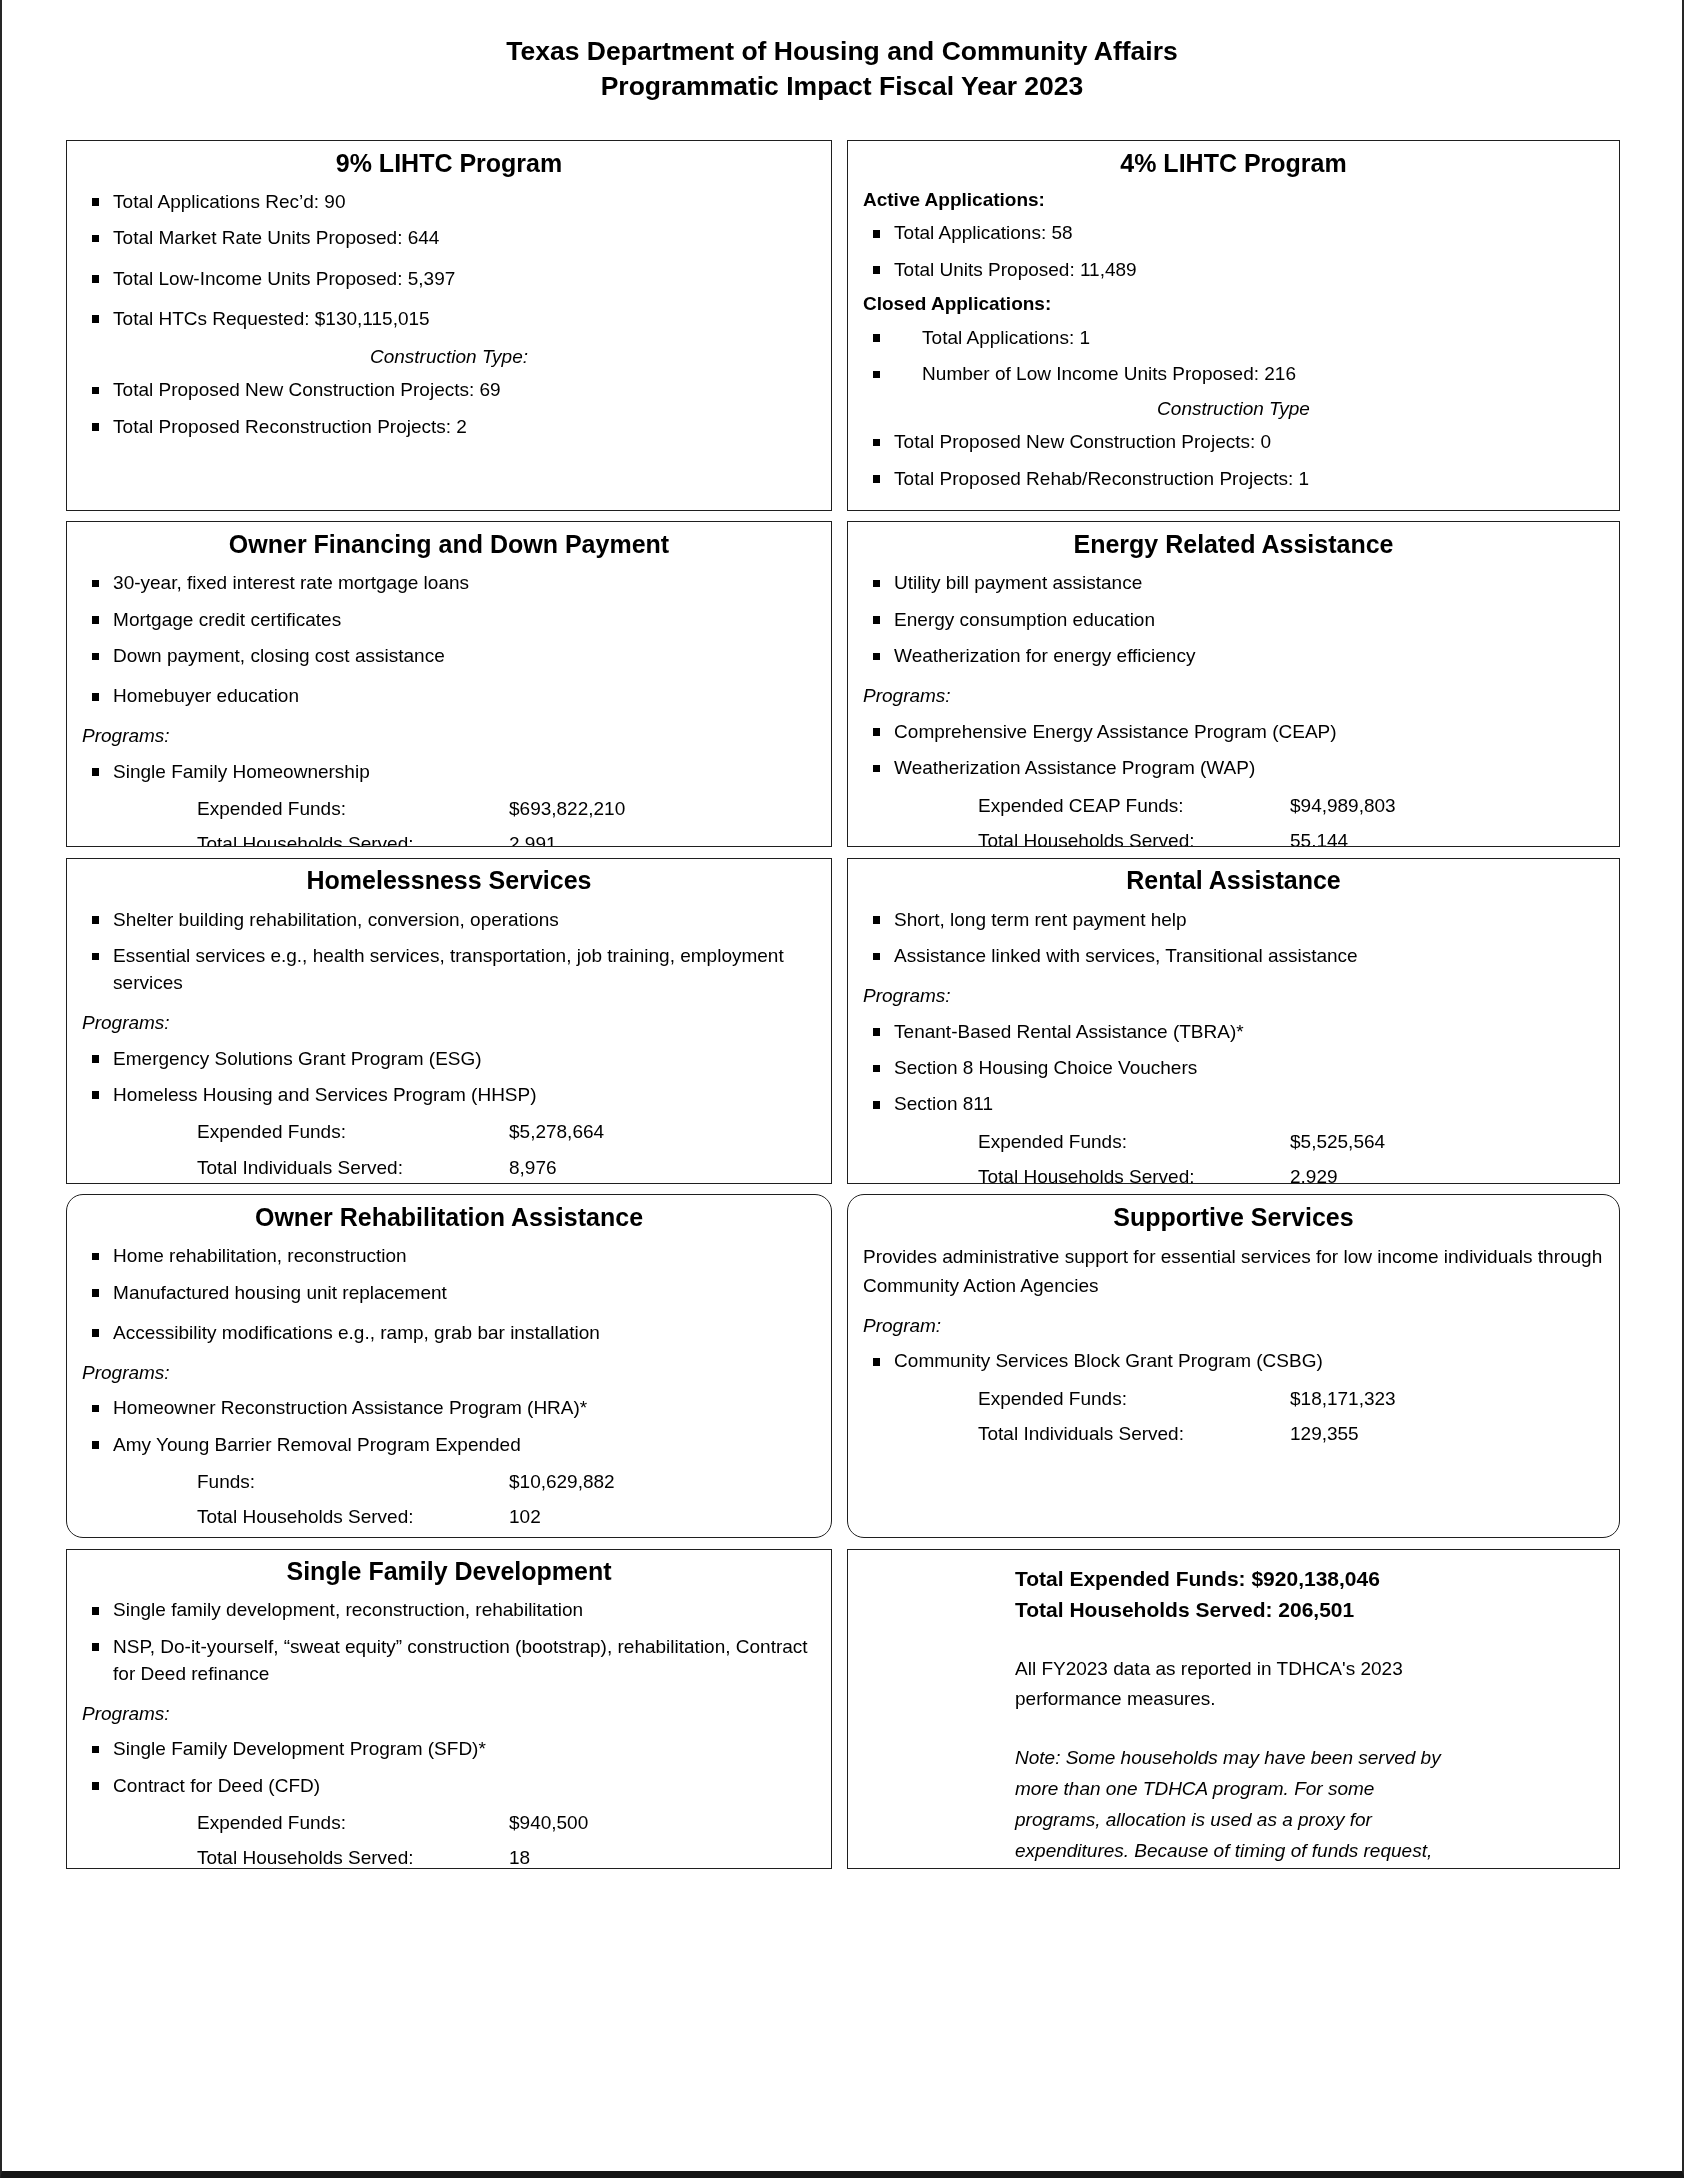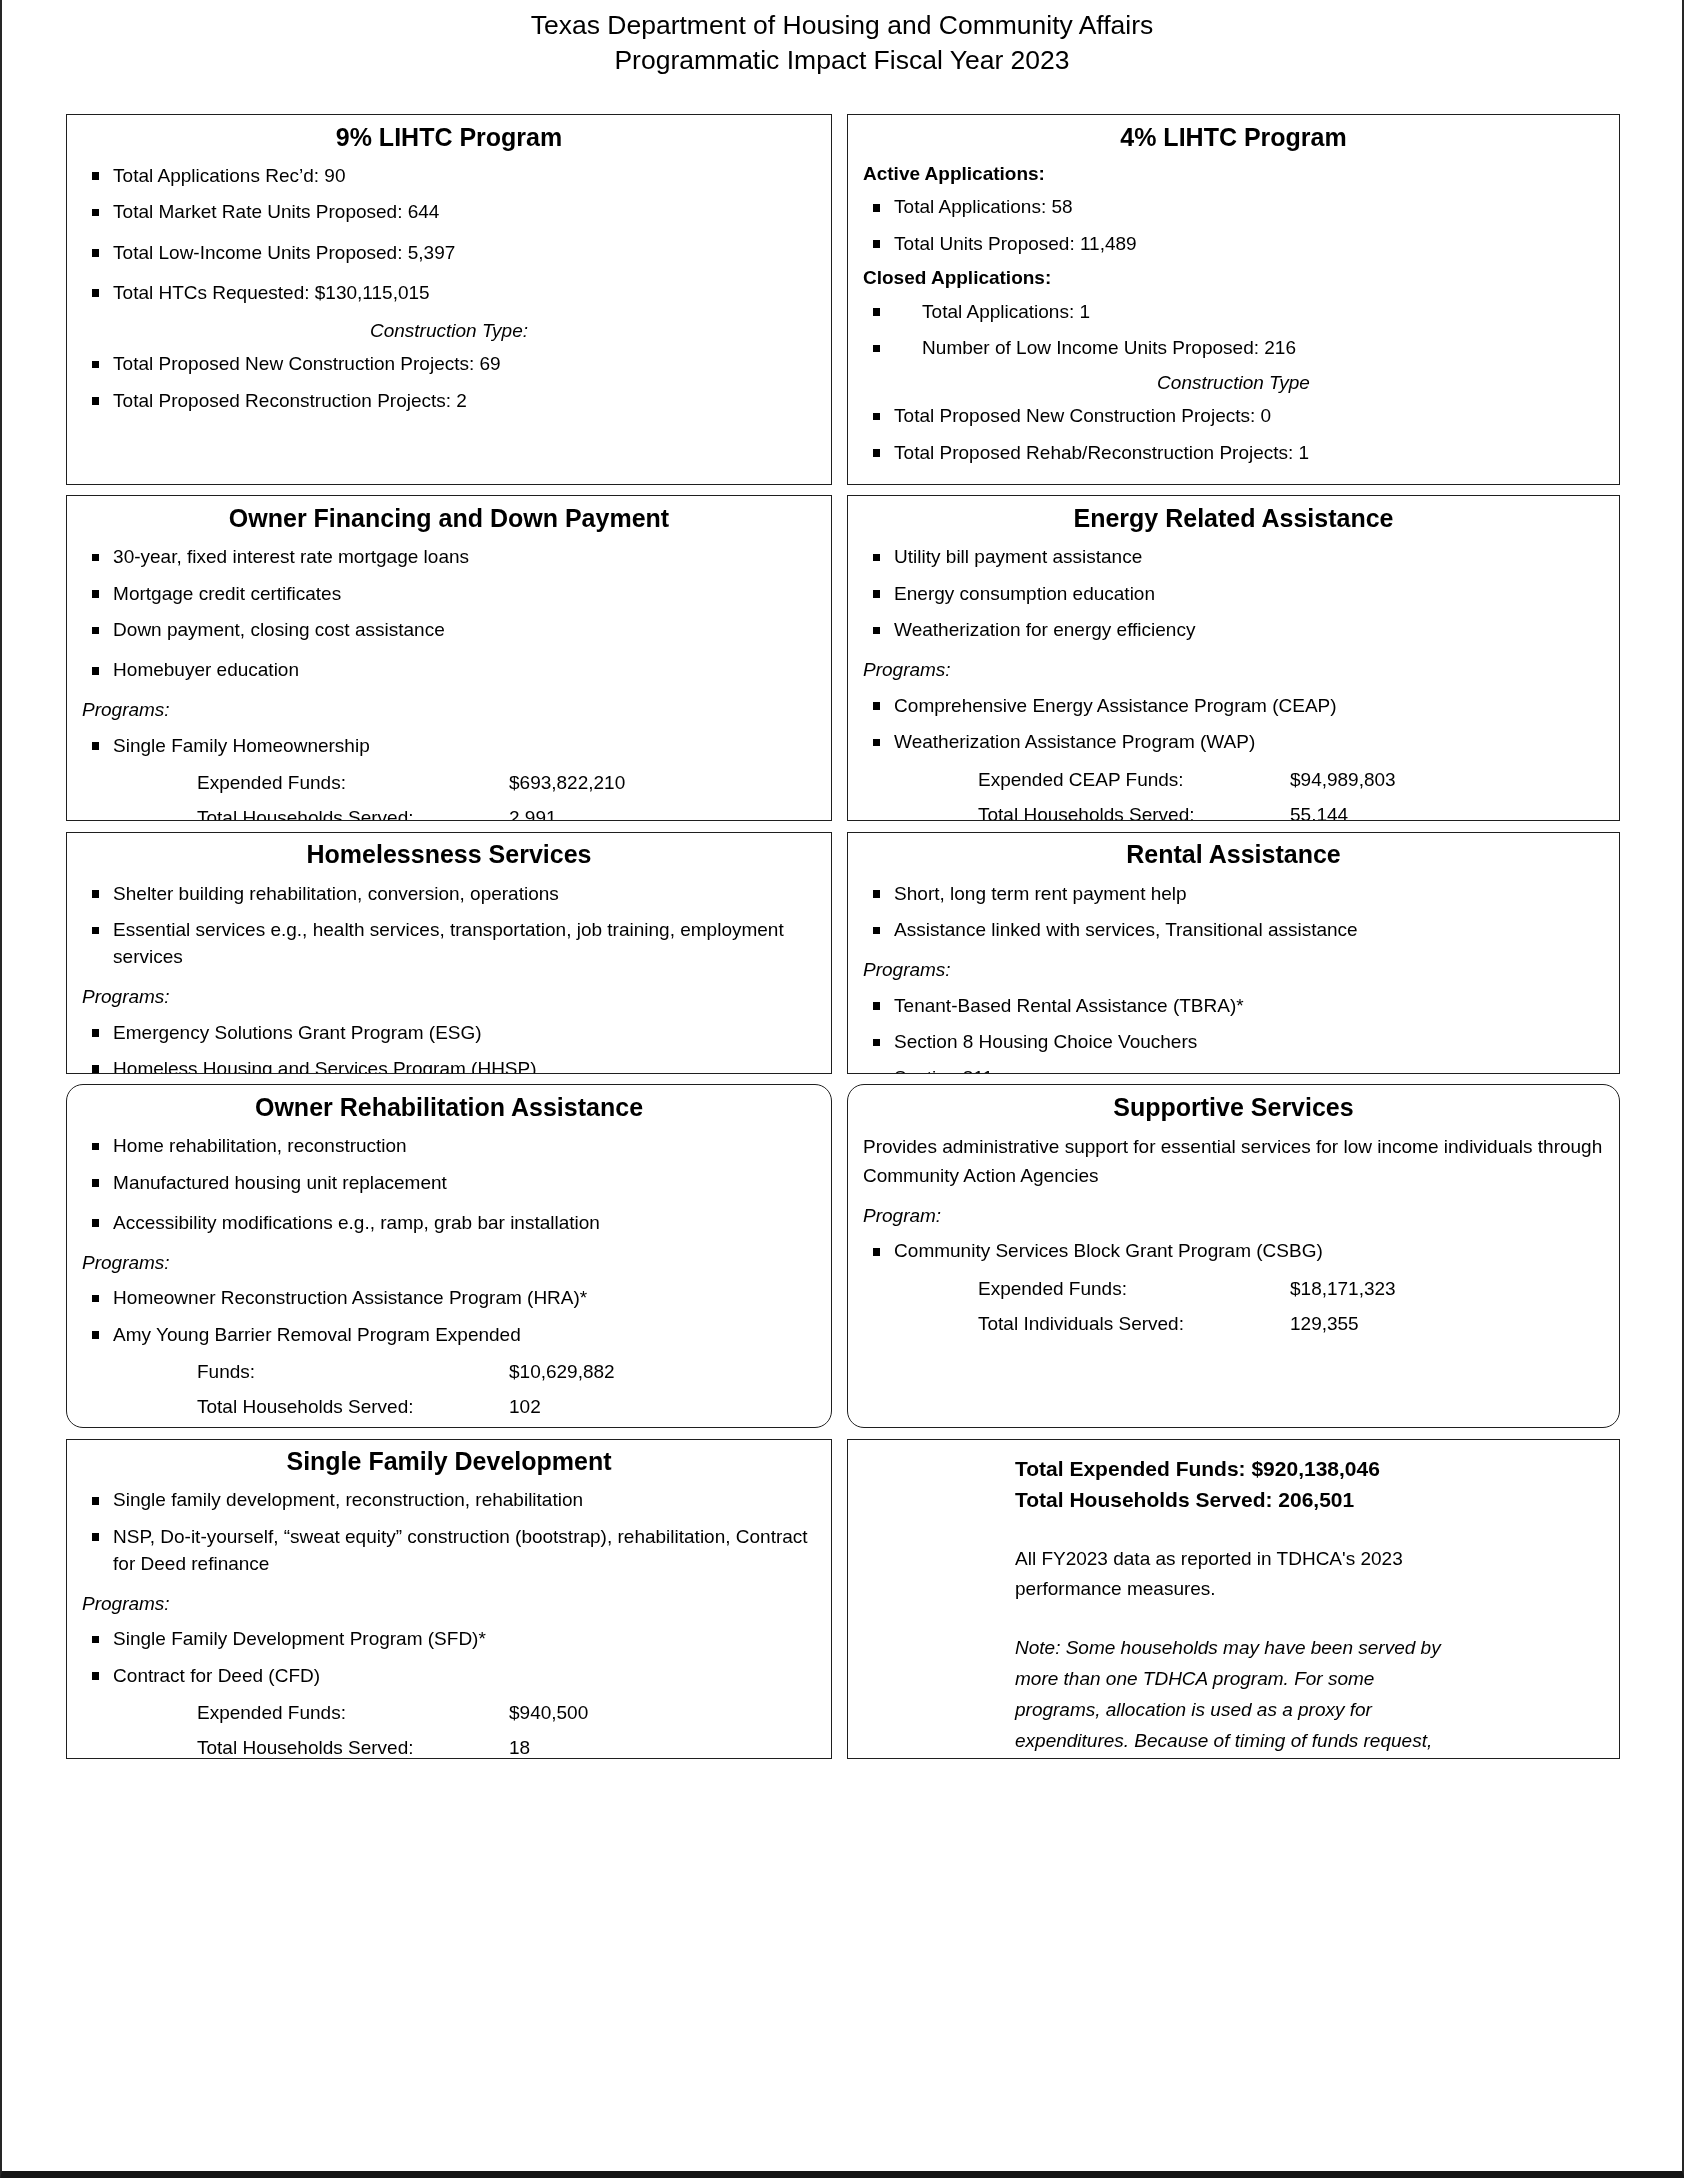--- a/index.html
+++ b/index.html
@@ -1,23 +1,23 @@
 <!DOCTYPE html>
 <html style="font-size:15px"><head>
 <meta charset="utf-8">
 <style>
   html,body{margin:0;padding:0;background:#ffffff;}
   body{font-family:"Liberation Sans", sans-serif; color:#000;}
   .page{position:relative; width:1685px; height:2179px; box-sizing:border-box; background:#fff;
         border-left:2.8px solid #262626; border-right:3.8px solid #262626; border-bottom:8.5px solid #151515; overflow:hidden;}
-  .title{ text-align:center; font-weight:400; font-size:26.5px; line-height:1.32; padding-top:8px; margin-bottom:36px;}
+  .title{ text-align:center; font-weight:700; font-size:26.5px; line-height:1.32; padding-top:34px; margin-bottom:36px;}
   .row{display:flex; gap:15px; margin:0 0 10.4px 64px;}
   .box{box-sizing:border-box; border:1.9px solid #1f1f1f; padding:3.8px 15px 0 15px; overflow:hidden; font-size:19px;}
   .bl{width:766px;} .br{width:773px;}
-  .r1 .box{height:371px;} .r2 .box{height:326px;} .r3 .box{height:242px;} .r4 .box{height:344px;border-radius:17px;} .r5 .box{height:320px;}
+  .r1 .box{height:371px;} .r2 .box{height:326px;} .r3 .box{height:326px;} .r4 .box{height:344px;border-radius:17px;} .r5 .box{height:320px;}
   .bt{font-size:25px; font-weight:700; text-align:center; margin:3.8px 0 11.4px 0;}
   .li{display:flex; margin-bottom:9.5px; line-height:1.42;}
   .b{flex:0 0 auto; width:7.6px; height:7.6px; background:#000; margin:9.5px 14px 0 9.5px;}
   .li.ind .b{margin-right:42px;}
   .t{flex:1;}
   .subhead{font-weight:700; margin-bottom:9.5px;}
   .cit{text-align:center; font-style:italic; margin:5.7px 0 9.5px;}
   .pit{font-style:italic; margin:15px 0 11.4px;}
   .gap{margin-top:13.2px;}
   .funds{display:flex; margin:0 0 7.6px 115px; line-height:1.45;}

